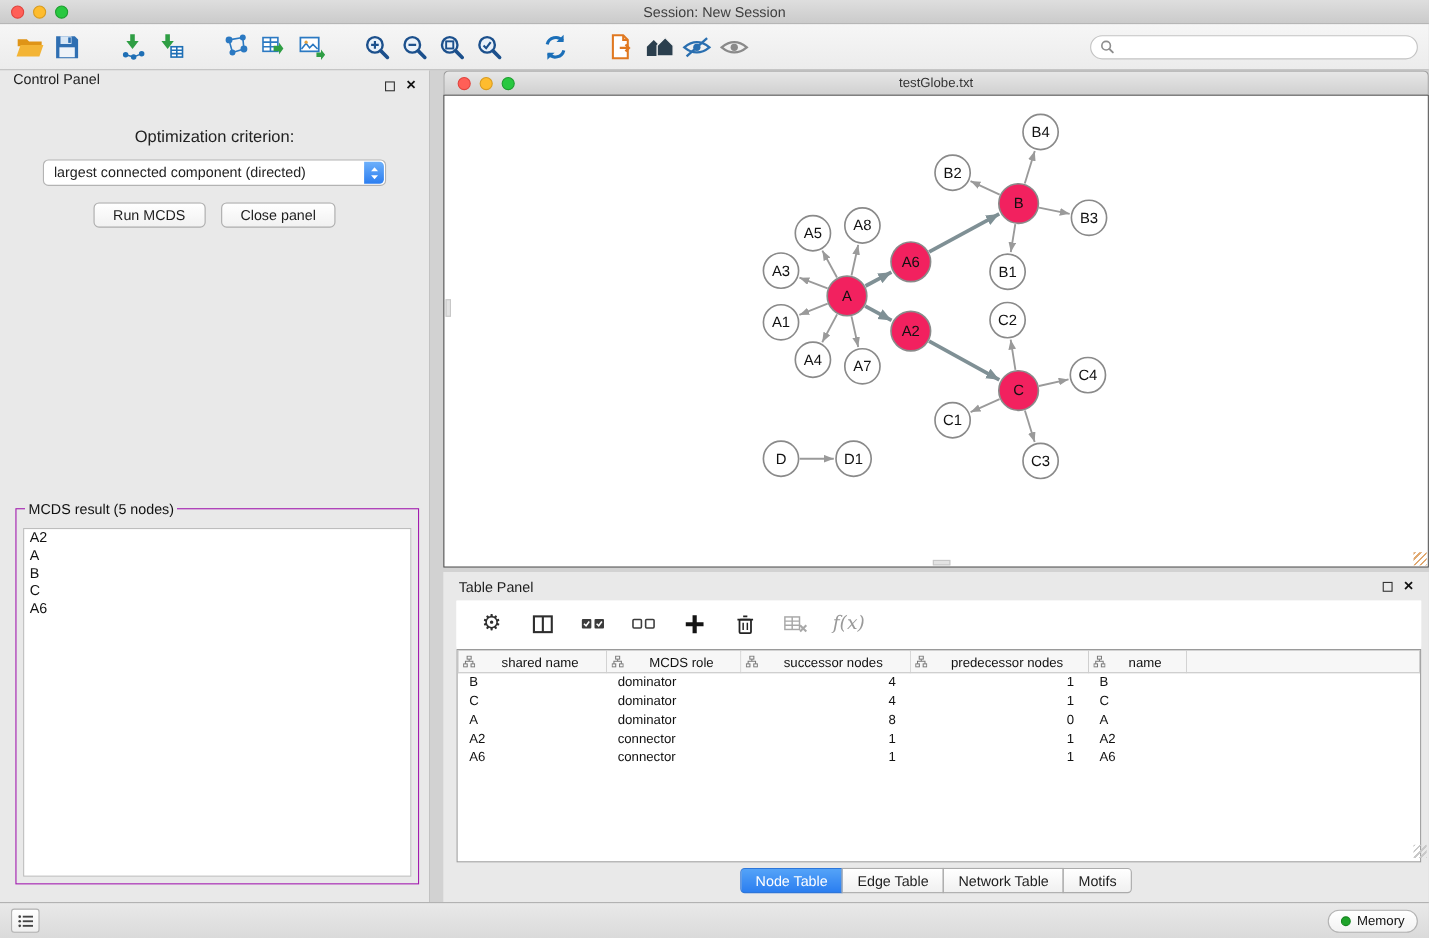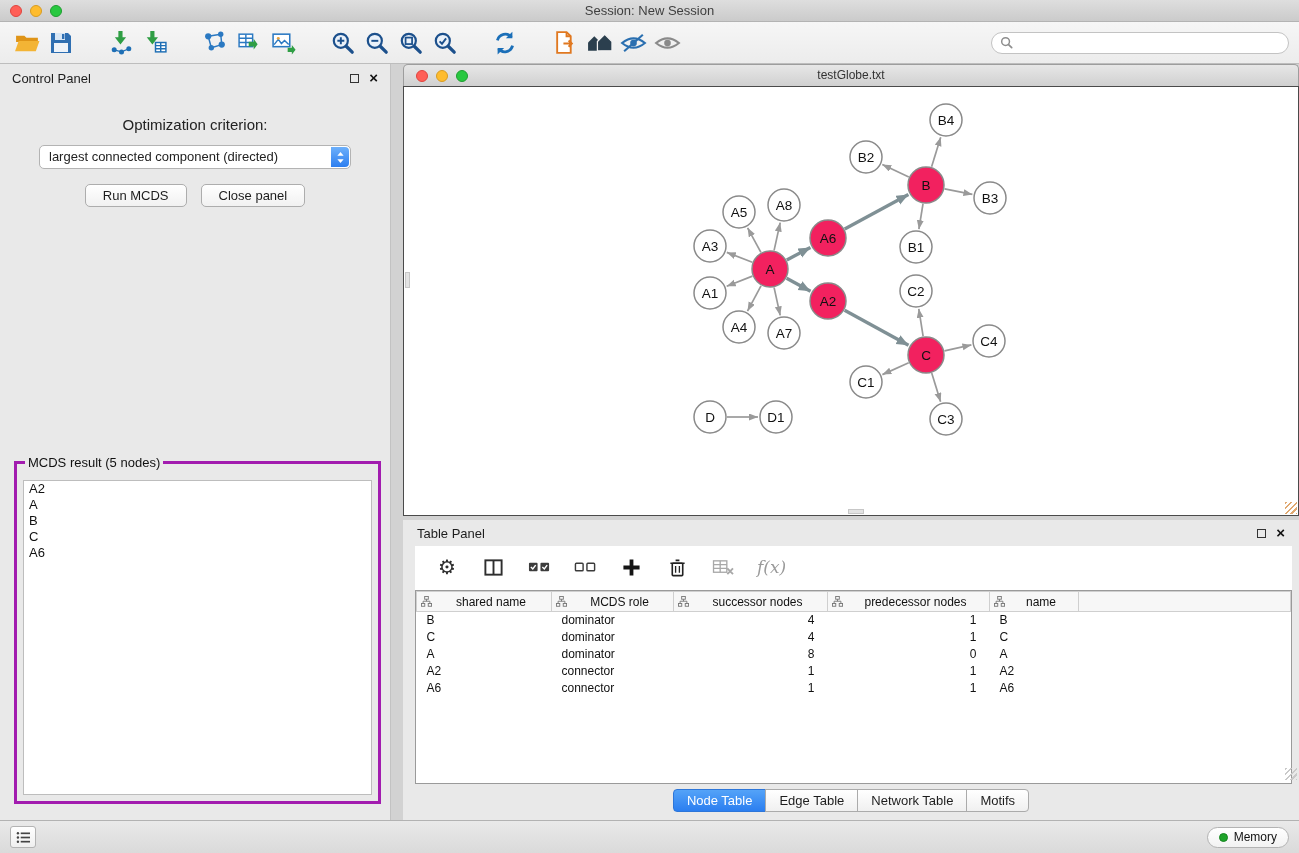--- a/index.html
+++ b/index.html
@@ -24,42 +24,42 @@
   .tgap { width:26px; }
   .search-wrap { margin-left:auto; width:298px; height:22px; background:#fff; border:1px solid #c3c3c3;
     border-radius:12px; display:flex; align-items:center; padding:0 8px; gap:5px; }
   .search-wrap input { border:none; outline:none; flex:1; font-size:12px; font-family:"Liberation Sans",sans-serif; background:transparent; }
 
   
   .main { position:absolute; left:0; top:64px; right:0; bottom:33px; background:#d2d2d2; }
 
   
   .control-panel { position:absolute; left:0; top:0; width:391px; bottom:0; background:#e9e9e9; border-right:1px solid #c2c2c2; }
-  .panel-header { height:28px; display:flex; align-items:center; padding:0 12px; font-size:13px; color:#1d1d1d; }
+  .panel-header { height:28px; display:flex; padding:0 12px; font-size:13px; color:#1d1d1d; }
   .panel-header-icons { margin-left:auto; display:flex; align-items:center; gap:10px; }
   .float-icon { width:9px; height:9px; border:1.5px solid #333; display:inline-block; }
   .close-x { font-size:15px; font-weight:700; color:#111; line-height:12px; cursor:default; }
 
   .seg-group { display:flex; justify-content:center; margin-top:4px; }
   .seg-btn { background:linear-gradient(#ffffff,#f0f0f0); border:1px solid #ababab; padding:3px 13px;
     font-size:13px; color:#1d1d1d; margin-left:-1px; }
   .seg-btn:first-child { border-radius:4px 0 0 4px; margin-left:0; }
   .seg-btn:last-child { border-radius:0 4px 4px 0; }
   .seg-btn.active { background:linear-gradient(#54a3f8,#2b7ef0); border-color:#2d76d9; color:#fff; }
 
   .opt-label { text-align:center; margin-top:24px; font-size:15px; }
   .combo { width:312px; height:24px; margin:12px auto 0; background:#fff; border:1px solid #b3b3b3; border-radius:5px;
     position:relative; padding:0 24px 0 9px; line-height:22px; font-size:13px; white-space:nowrap; overflow:hidden; }
   .combo-stepper { position:absolute; right:1px; top:1px; bottom:1px; width:18px; border-radius:0 4px 4px 0;
     background:linear-gradient(#6db0fb,#2c7ef0); display:flex; align-items:center; justify-content:center; }
   .btn-row { display:flex; justify-content:center; gap:14px; margin-top:15px; }
   .btn { background:linear-gradient(#ffffff,#f1f1f1); border:1px solid #adadad; border-radius:5px;
     padding:3px 17px; font-size:13px; color:#1d1d1d; }
 
-  .result-box { position:absolute; left:14px; right:9px; top:391px; bottom:16px; border:3px solid #a21caf; padding:4px; background:transparent; }
+  .result-box { position:absolute; left:14px; right:9px; top:391px; bottom:16px; border:1px solid #a21caf; padding:4px; background:transparent; }
   .result-box legend { font-size:13px; padding:0 3px; margin-left:4px; color:#111; }
   .result-list { position:absolute; left:6px; right:6px; top:10px; bottom:6px; background:#fff; border:1px solid #bdbdbd; overflow:hidden; }
   .result-item { font-size:13px; padding:0 5px; line-height:16px; color:#111; }
 
   
   .network-window { position:absolute; left:403px; top:0; width:896px; height:452px; }
   .net-titlebar { height:22px; background:linear-gradient(#e7e7e7,#d0d0d0); border:1px solid #9d9d9d; border-bottom:none;
     border-radius:5px 5px 0 0; position:relative; }
   .net-titlebar .title { text-align:center; line-height:21px; font-size:12px; color:#333; }
   .net-canvas { position:absolute; left:0; right:0; top:22px; bottom:0; background:#fff; border:1px solid #4a4a4a; }

